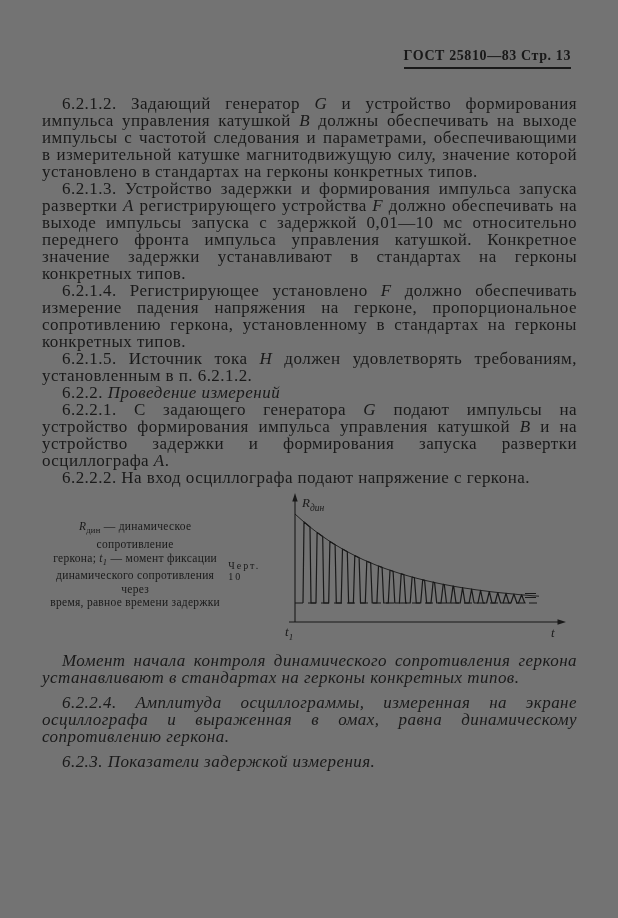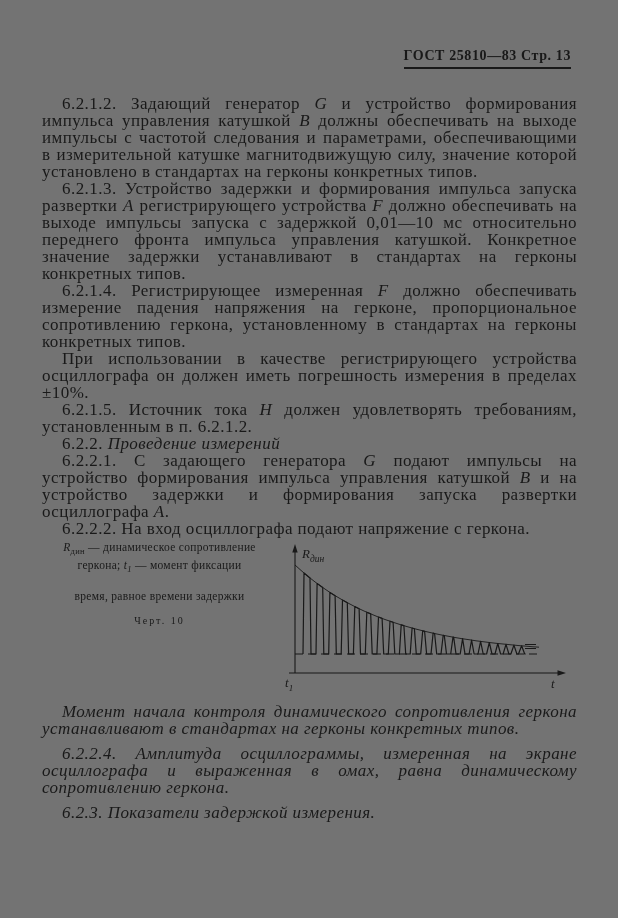--- a/index.html
+++ b/index.html
@@ -16,22 +16,22 @@
     letter-spacing:0.6px;border-bottom:2px solid #191919;
     padding-bottom:3px;white-space:nowrap;
   }
   .body-text .para{
     margin:0;text-indent:20px;text-align:justify;
     font-size:17px;line-height:17px;letter-spacing:0.45px;
   }
   .it{font-style:italic;}
   .figure-row{display:flex;align-items:stretch;height:152px;margin-top:4px;}
   .caption-col{
-    width:252px;display:flex;flex-direction:column;
-    justify-content:flex-start;align-items:center;padding-bottom:2px;
+    width:252px;display:flex;flex-direction:row;
+    justify-content:space-between;align-items:center;padding-bottom:2px;
   }
   .caption{font-size:11.5px;line-height:13.5px;text-align:center;letter-spacing:0.3px;}
   .caption sub{font-size:8.5px;}
   .figure-number{margin-top:11px;font-size:10px;letter-spacing:2px;}
   .fig-svg{width:300px;height:152px;flex:0 0 auto;}
   .fig-label{font-family:"Liberation Serif","DejaVu Serif",serif;font-style:italic;font-size:13px;fill:#191919;}
   .text-after .para{margin-top:8px;font-style:italic;}
   .text-after .para:first-child{margin-top:10px;}
 </style>
 </head>
@@ -39,31 +39,30 @@
 
 <div class="page">
 
   <div class="header">
     <span class="header-title">ГОСТ 25810—83 Стр. 13</span>
   </div>
 
   <div class="body-text" id="text-before">
       <p class="para"><span>6.2.1.2. Задающий генератор </span><span class="it">G</span><span> и устройство формирования импульса управления катушкой </span><span class="it">B</span><span> должны обеспечивать на выходе импульсы с частотой следования и параметрами, обеспечивающими в измерительной катушке магнитодвижущую силу, значение которой установлено в стандартах на герконы конкретных типов.</span></p>
       <p class="para"><span>6.2.1.3. Устройство задержки и формирования импульса запуска развертки </span><span class="it">A</span><span> регистрирующего устройства </span><span class="it">F</span><span> должно обеспечивать на выходе импульсы запуска с задержкой 0,01—10 мс относительно переднего фронта импульса управления катушкой. Конкретное значение задержки устанавливают в стандартах на герконы конкретных типов.</span></p>
-      <p class="para"><span>6.2.1.4. Регистрирующее измеренная </span><span class="it">F</span><span> должно обеспечивать измерение падения напряжения на герконе, пропорциональное сопротивлению геркона, установленному в стандартах на герконы конкретных типов.</span></p>
-      <p class="para"><span>При использовании в качестве регистрирующего устройства осциллографа он должен иметь погрешность измерения в пределах ±10%.</span></p>
+      <p class="para"><span>6.2.1.4. Регистрирующее установлено </span><span class="it">F</span><span> должно обеспечивать измерение падения напряжения на герконе, пропорциональное сопротивлению геркона, установленному в стандартах на герконы конкретных типов.</span></p>
       <p class="para"><span>6.2.1.5. Источник тока </span><span class="it">H</span><span> должен удовлетворять требованиям, установленным в п. 6.2.1.2.</span></p>
       <p class="para"><span>6.2.2. </span><span class="it">Проведение измерений</span></p>
       <p class="para"><span>6.2.2.1. С задающего генератора </span><span class="it">G</span><span> подают импульсы на устройство формирования импульса управления катушкой </span><span class="it">B</span><span> и на устройство задержки и формирования запуска развертки осциллографа </span><span class="it">A</span><span>.</span></p>
       <p class="para"><span>6.2.2.2. На вход осциллографа подают напряжение с геркона.</span></p>
     </div>
 
   <div class="figure-row">
     <div class="caption-col">
-      <div class="caption" id="figure-caption"><span class="it">R</span><sub>дин</sub><span> — динамическое сопротивление</span><br><span>геркона; </span><span class="it">t</span><sub class="it">1</sub><span> — момент фиксации</span><br><br><span>время, равное времени задержки</span></div>
+      <div class="caption" id="figure-caption"><span class="it">R</span><sub>дин</sub><span> — динамическое сопротивление</span><br><span>геркона; </span><span class="it">t</span><sub class="it">1</sub><span> — момент фиксации</span><br><span>динамического сопротивления через</span><br><span>время, равное времени задержки</span></div>
       <div class="figure-number">Черт. 10</div>
     </div>
     <svg class="fig-svg" viewBox="0 0 300 152">
       <line x1="18" y1="132" x2="18" y2="8" stroke="#191919" stroke-width="1.1"></line>
       <polygon points="18,3 15.3,11.5 20.7,11.5" fill="#191919"></polygon>
       <line x1="12" y1="132" x2="284" y2="132" stroke="#191919" stroke-width="1.1"></line>
       <polygon points="289,132 280.5,129.3 280.5,134.7" fill="#191919"></polygon>
       <line x1="18" y1="113" x2="262" y2="113" stroke="#191919" stroke-width="1" stroke-dasharray="8,5"></line>
       <path id="envelope-path" d="M 18 24.0 L 24 29.4 L 31 35.4 L 38 40.9 L 45 46.0 L 52 50.8 L 59 55.2 L 66 59.3 L 73 63.1 L 80 66.7 L 87 70.0 L 94 73.0 L 101 75.9 L 108 78.5 L 115 80.9 L 122 83.2 L 129 85.3 L 136 87.3 L 143 89.1 L 150 90.8 L 157 92.4 L 164 93.9 L 171 95.2 L 178 96.5 L 185 97.7 L 192 98.7 L 199 99.8 L 206 100.7 L 213 101.6 L 220 102.4 L 227 103.1 L 234 103.8 L 241 104.5 L 248 105.1 L 255 105.7 L 262 106.2" fill="none" stroke="#191919" stroke-width="0.9"></path>
       <path id="waveform-path" d="M 26 113 L 26.0 113 L 27.0 32.0 L 33.0 37.0 L 34.0 113 L 39.0 113 L 40.1 42.5 L 45.7 46.5 L 46.8 113 L 51.7 113 L 52.9 51.4 L 58.1 54.7 L 59.3 113 L 64.2 113 L 65.5 59.0 L 70.3 61.7 L 71.6 113 L 76.4 113 L 77.8 65.6 L 82.1 67.7 L 83.5 113 L 88.3 113 L 89.8 71.2 L 93.7 72.9 L 95.2 113 L 99.9 113 L 101.5 76.0 L 105.1 77.4 L 106.7 113 L 111.3 113 L 113.0 80.2 L 116.1 81.3 L 117.8 113 L 122.4 113 L 124.2 83.9 L 126.9 84.7 L 128.7 113 L 133.2 113 L 135.1 87.0 L 137.4 87.7 L 139.3 113 L 143.7 113 L 145.7 89.8 L 147.6 90.3 L 149.6 113 L 154.0 113 L 156.1 92.2 L 157.6 92.5 L 159.7 113 L 164.0 113 L 166.2 94.3 L 167.3 94.5 L 169.5 113 L 173.7 113 L 176.0 96.1 L 176.7 96.3 L 179.0 113 L 183.2 113 L 185.6 97.7 L 188.0 113 L 192.1 113 L 194.6 99.1 L 197.1 113 L 201.0 113 L 203.6 100.4 L 206.2 113 L 209.6 113 L 212.3 101.5 L 215.0 113 L 218.0 113 L 220.8 102.5 L 223.6 113 L 226.1 113 L 229.0 103.3 L 231.9 113 L 233.9 113 L 236.9 104.1 L 239.9 113 L 241.5 113 L 244.6 104.8 L 247.7 113 L 248.7 113" fill="none" stroke="#191919" stroke-width="1.2" stroke-linejoin="round"></path>

